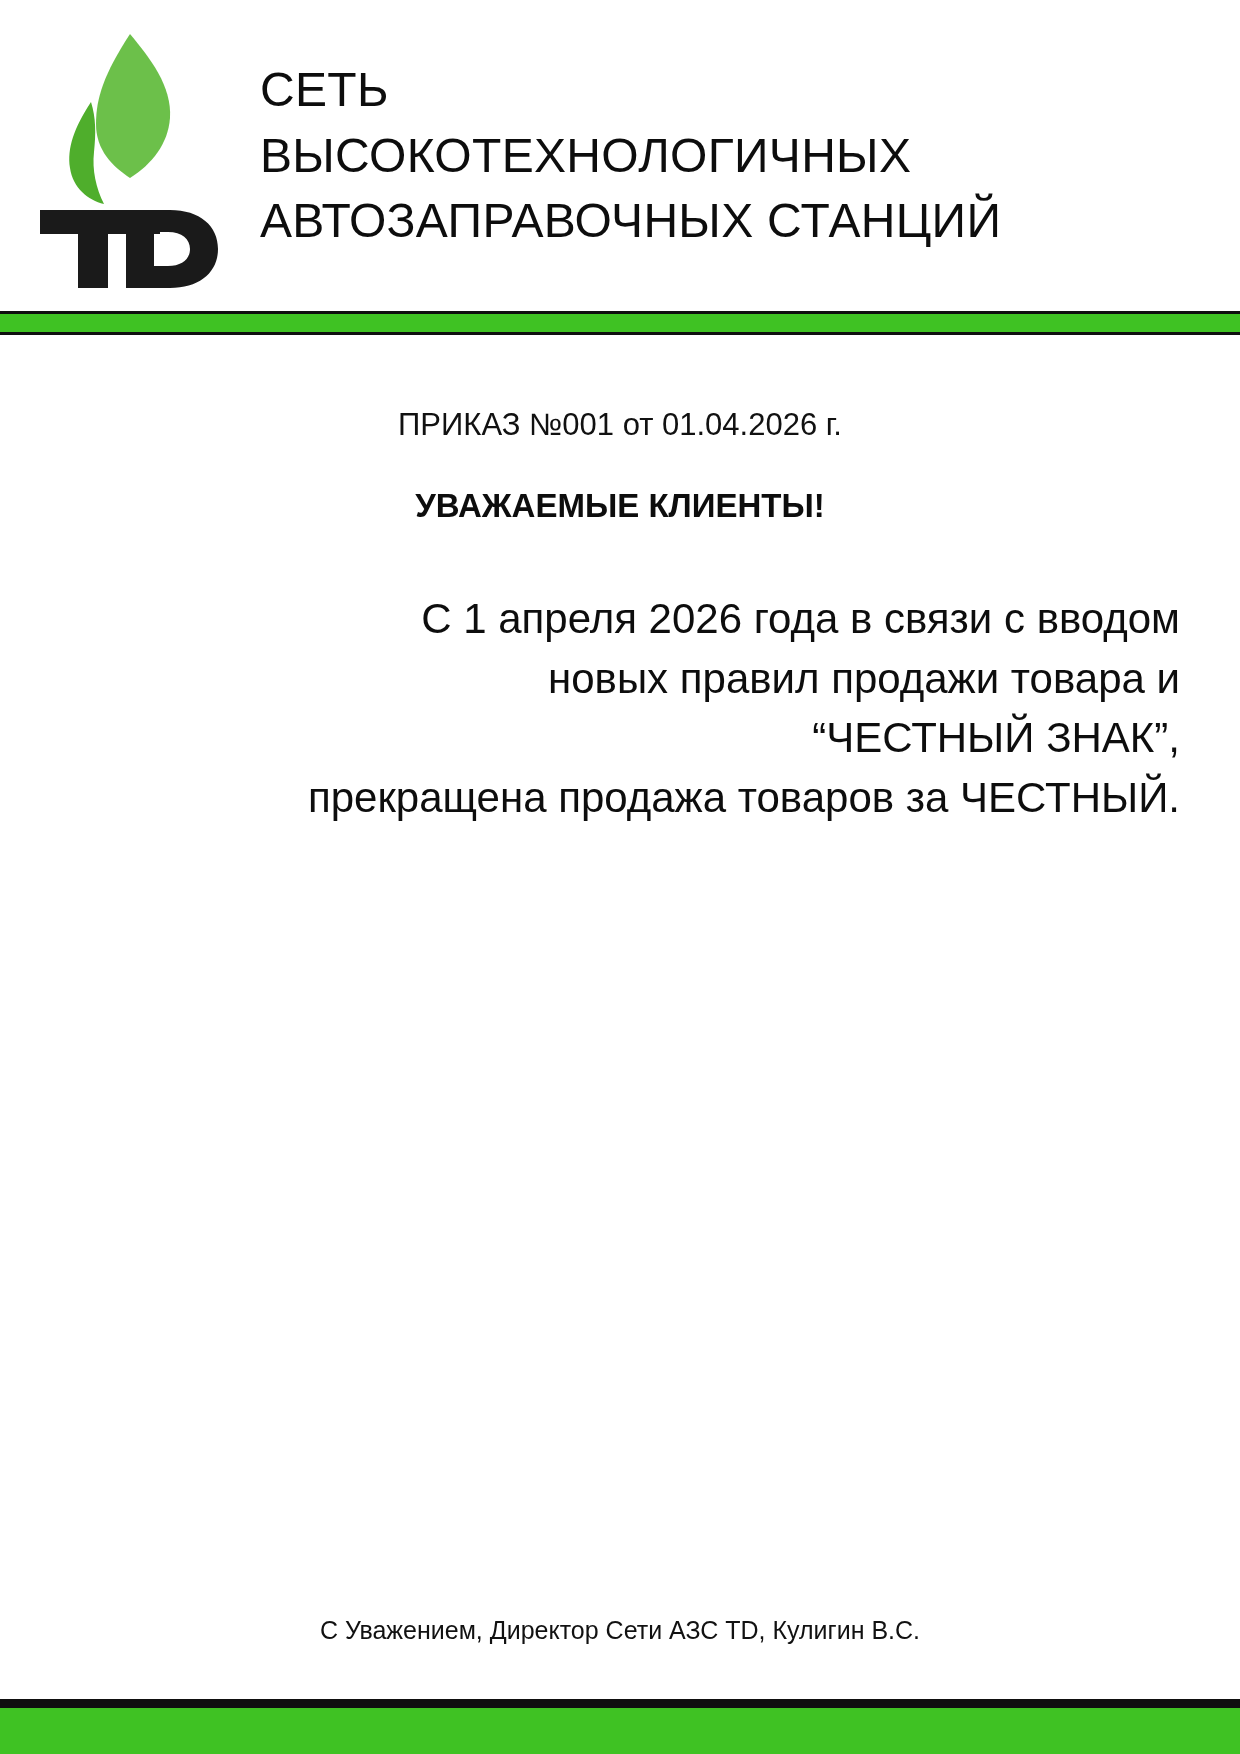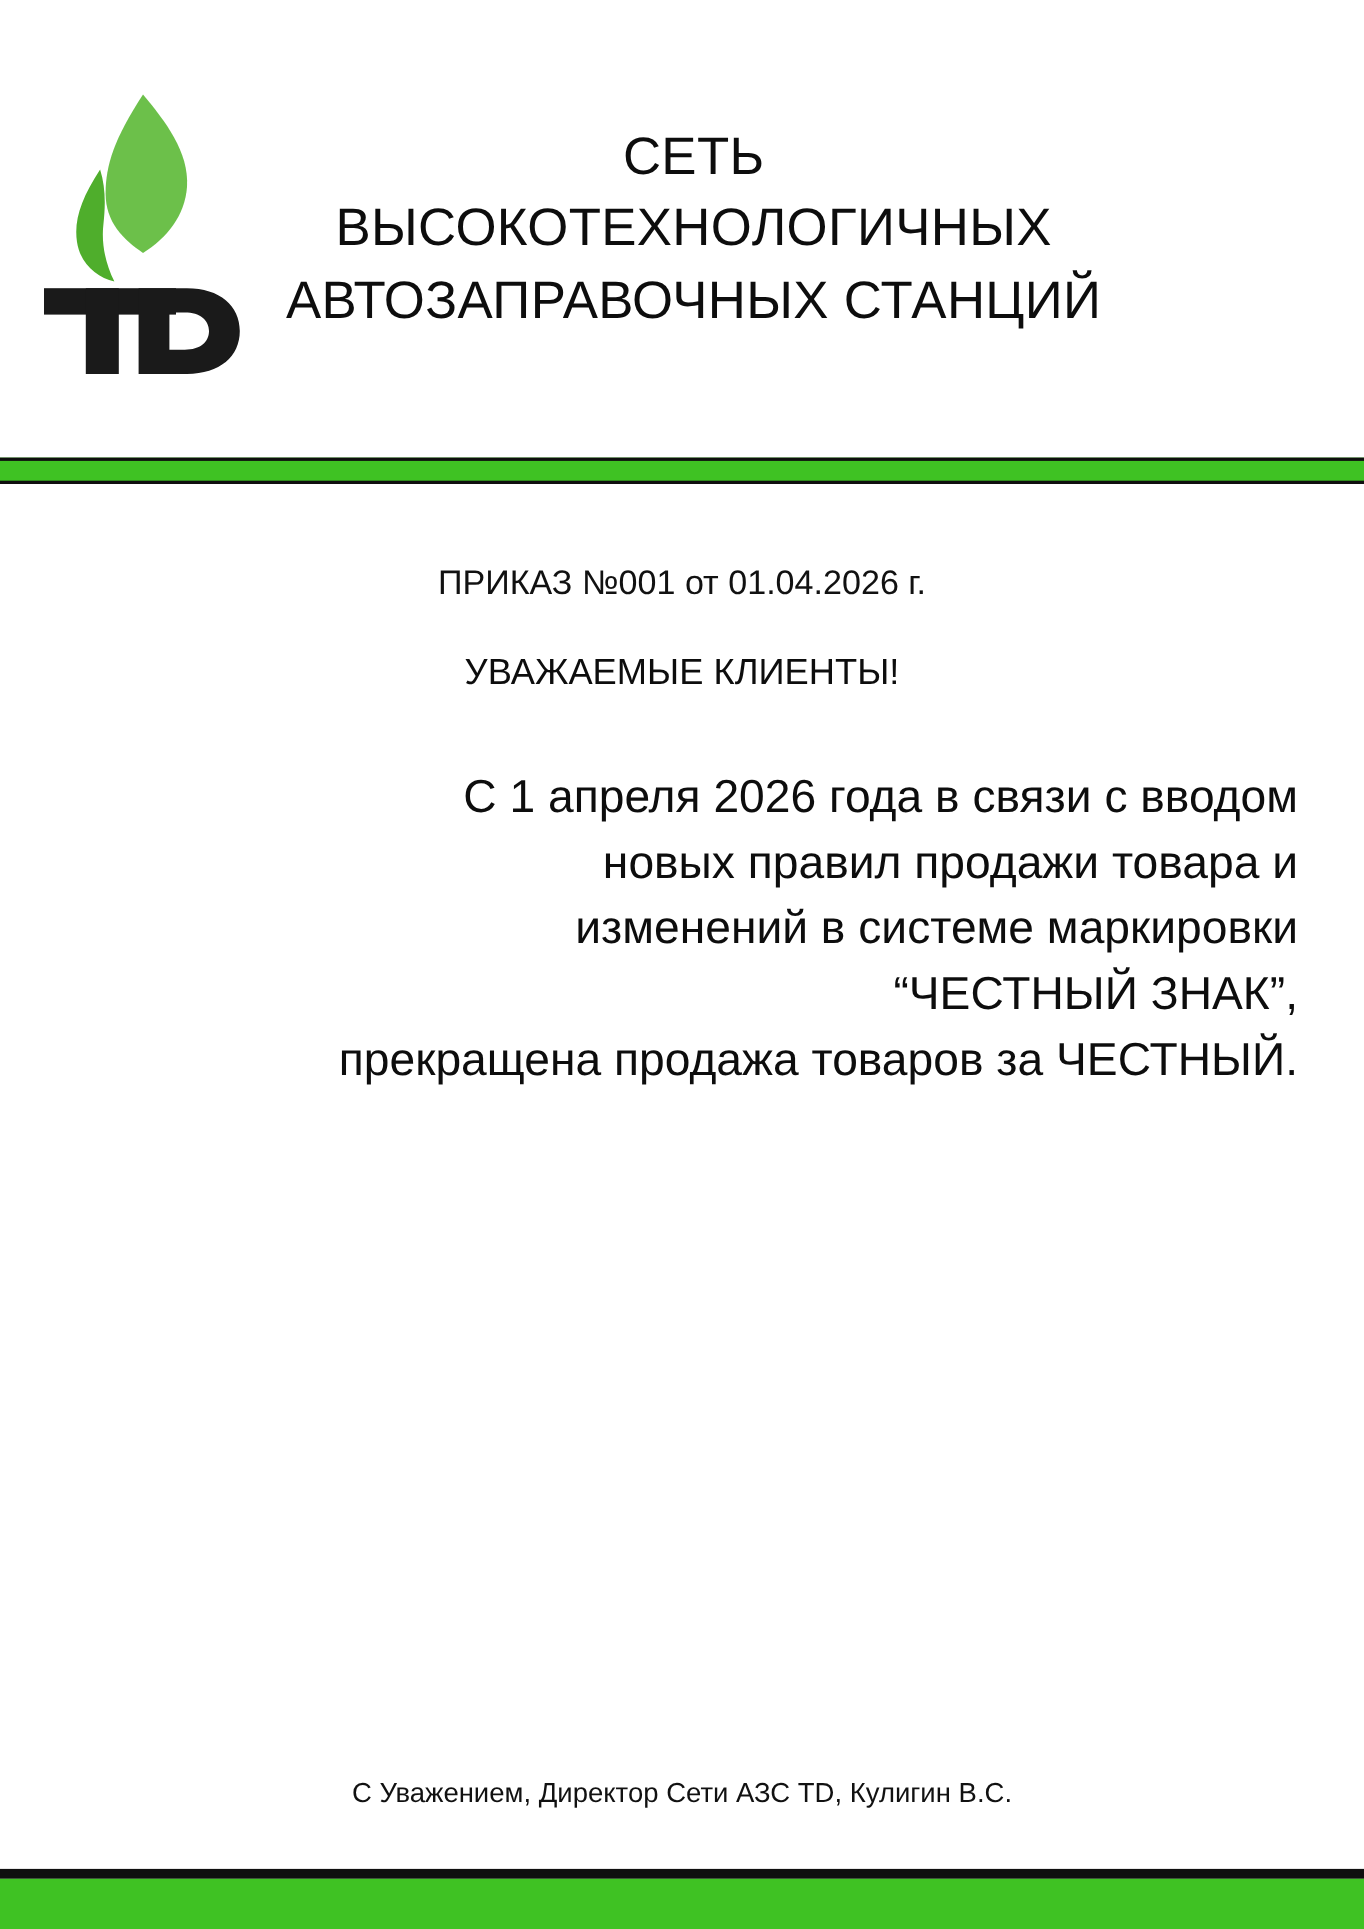--- a/index.html
+++ b/index.html
@@ -20,27 +20,26 @@
   .page {
     position: absolute;
     inset: 0;
     display: flex;
     flex-direction: column;
   }
 
   
   .header {
     position: relative;
-    height: 416px;
+    height: 311px;
     flex: 0 0 auto;
     display: flex;
     align-items: center;
     padding-left: 34px;
     box-sizing: border-box;
-    text-align: center;
   }
 
   .logo {
     width: 190px;
     height: 262px;
     position: relative;
     flex: 0 0 auto;
     margin-top: 6px;
   }
 
@@ -87,21 +86,21 @@
   .order-line {
     text-align: center;
     font-size: 31px;
     margin-top: 56px;
     color: #111;
   }
 
   .salutation {
     text-align: center;
     font-size: 33px;
-    font-weight: normal;
+    font-weight: bold;
     margin-top: 44px;
     color: #0d0d0d;
   }
 
   .main-text {
     margin-top: 64px;
     text-align: right;
     font-size: 42px;
     line-height: 1.42;
     color: #0d0d0d;
@@ -169,21 +168,20 @@
 
   <div class="content">
 
     <div class="order-line">ПРИКАЗ №001 от 01.04.2026 г.</div>
 
     <div class="salutation">УВАЖАЕМЫЕ КЛИЕНТЫ!</div>
 
     <div class="main-text">
       <span class="ln">С 1 апреля  2026 года в связи с  вводом</span>
       <span class="ln">новых правил продажи товара и</span>
-      <span class="ln">изменений в системе маркировки</span>
       <span class="ln">“ЧЕСТНЫЙ ЗНАК”,</span>
       <span class="ln">прекращена продажа товаров за ЧЕСТНЫЙ.</span>
     </div>
 
     <div class="signature">С Уважением, Директор Сети АЗС TD, Кулигин В.С.</div>
 
   </div>
 
   <div class="rule-black-bottom"></div>
   <div class="footer-green"></div>

